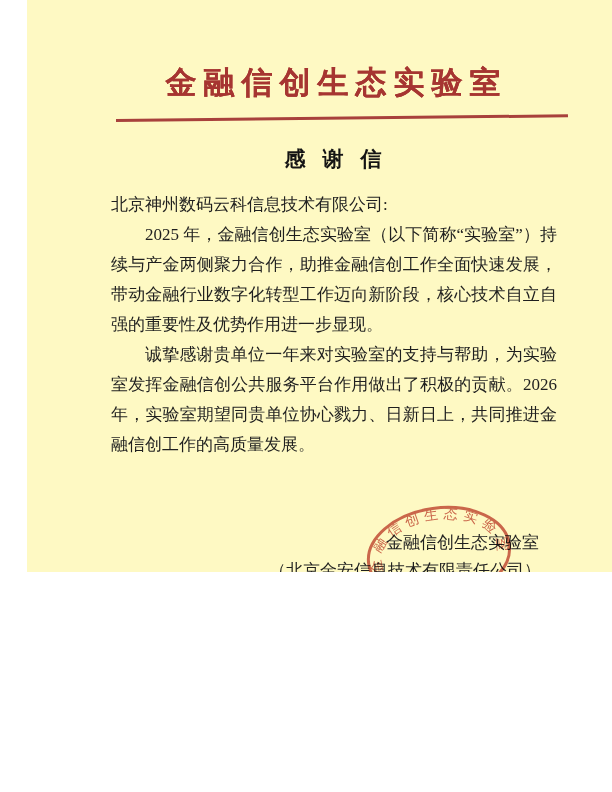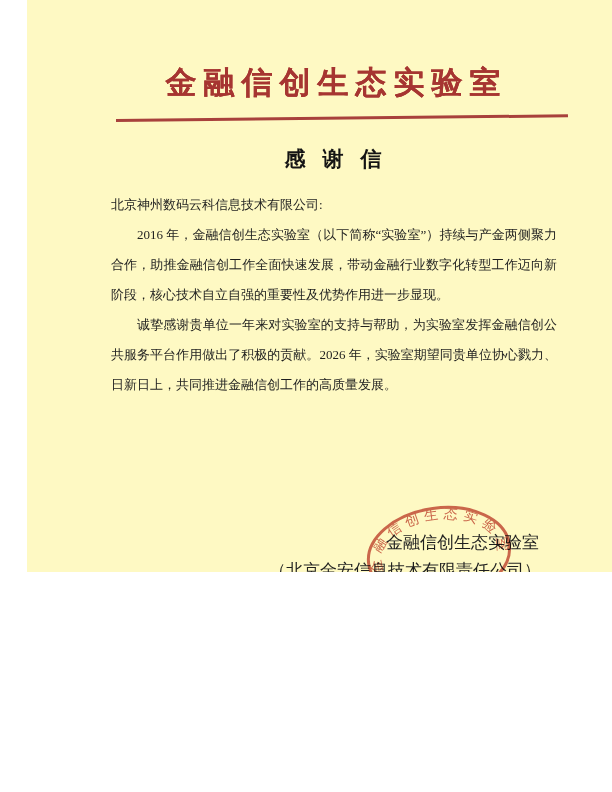--- a/index.html
+++ b/index.html
@@ -40,21 +40,21 @@
     font-size: 21px;
     font-weight: bold;
     letter-spacing: 17px;
     padding-left: 17px;
     color: #141414;
   }
   .body-block {
     position: absolute;
     left: 84px; top: 190px;
     width: 446px;
-    font-size: 13px;
+    font-size: 17px;
     line-height: 30px;
     text-align: justify;
     color: #1f1f1f;
   }
   .addressee { text-indent: 0; }
   .body-block p { margin: 0; text-indent: 2em; }
   .sig-block {
     position: absolute;
     right: 100px; top: 529px;
     text-align: right;
@@ -101,21 +101,21 @@
 <div class="page">
 
   <div class="letterhead-title">金融信创生态实验室</div>
 
   <div class="header-rule"></div>
 
   <div class="letter-title">感谢信</div>
 
   <div class="body-block">
     <div class="addressee">北京神州数码云科信息技术有限公司:</div>
-    <p>2016 年，金融信创生态实验室（以下简称“实验室”）持续与产金两侧聚力合作，助推金融信创工作全面快速发展，带动金融行业数字化转型工作迈向新阶段，核心技术自立自强的重要性及优势作用进一步显现。</p>
+    <p>2025 年，金融信创生态实验室（以下简称“实验室”）持续与产金两侧聚力合作，助推金融信创工作全面快速发展，带动金融行业数字化转型工作迈向新阶段，核心技术自立自强的重要性及优势作用进一步显现。</p>
     <p>诚挚感谢贵单位一年来对实验室的支持与帮助，为实验室发挥金融信创公共服务平台作用做出了积极的贡献。2026 年，实验室期望同贵单位协心戮力、日新日上，共同推进金融信创工作的高质量发展。</p>
   </div>
 
   <div class="sig-block">
     <div class="sig-line-org">金融信创生态实验室</div>
     <div class="sig-line-company">（北京金安信息技术有限责任公司）</div>
     <div class="sig-line-date">2022 年 12 月 16 日</div>
   </div>
 
   <div class="seal">

